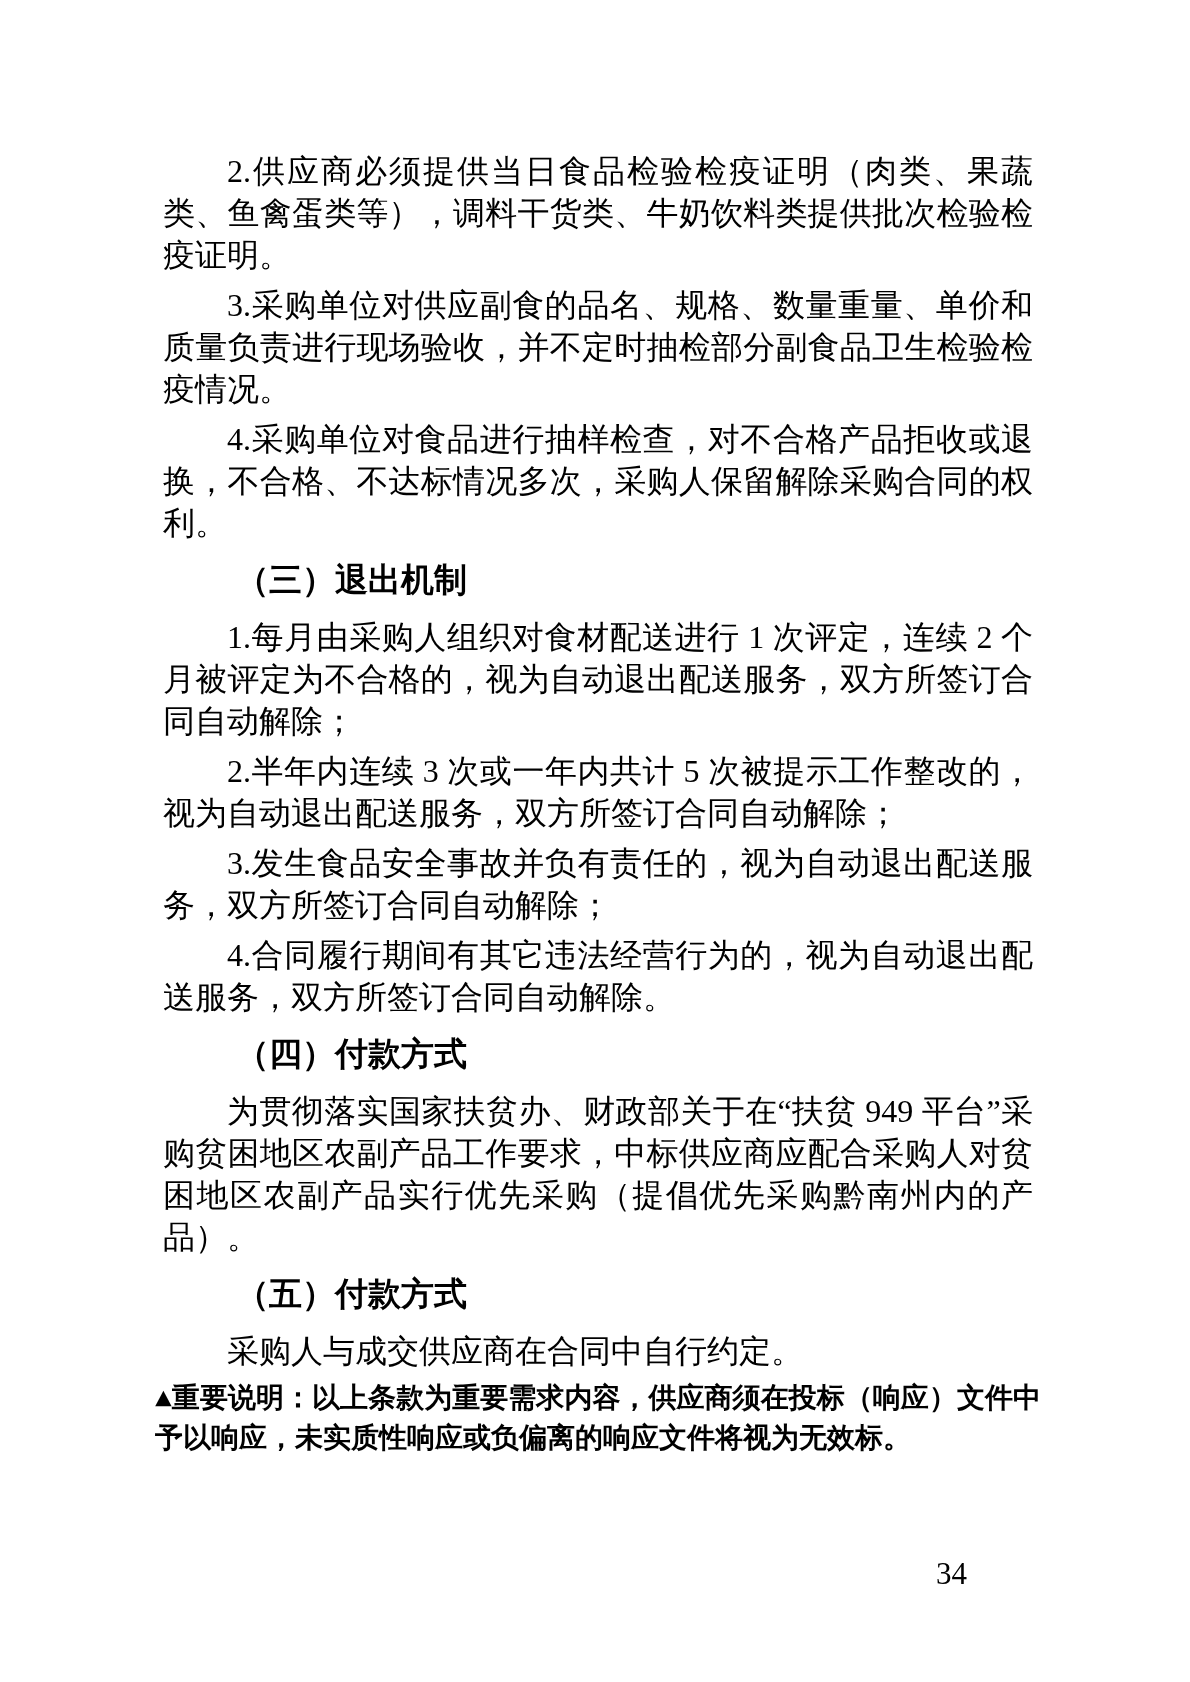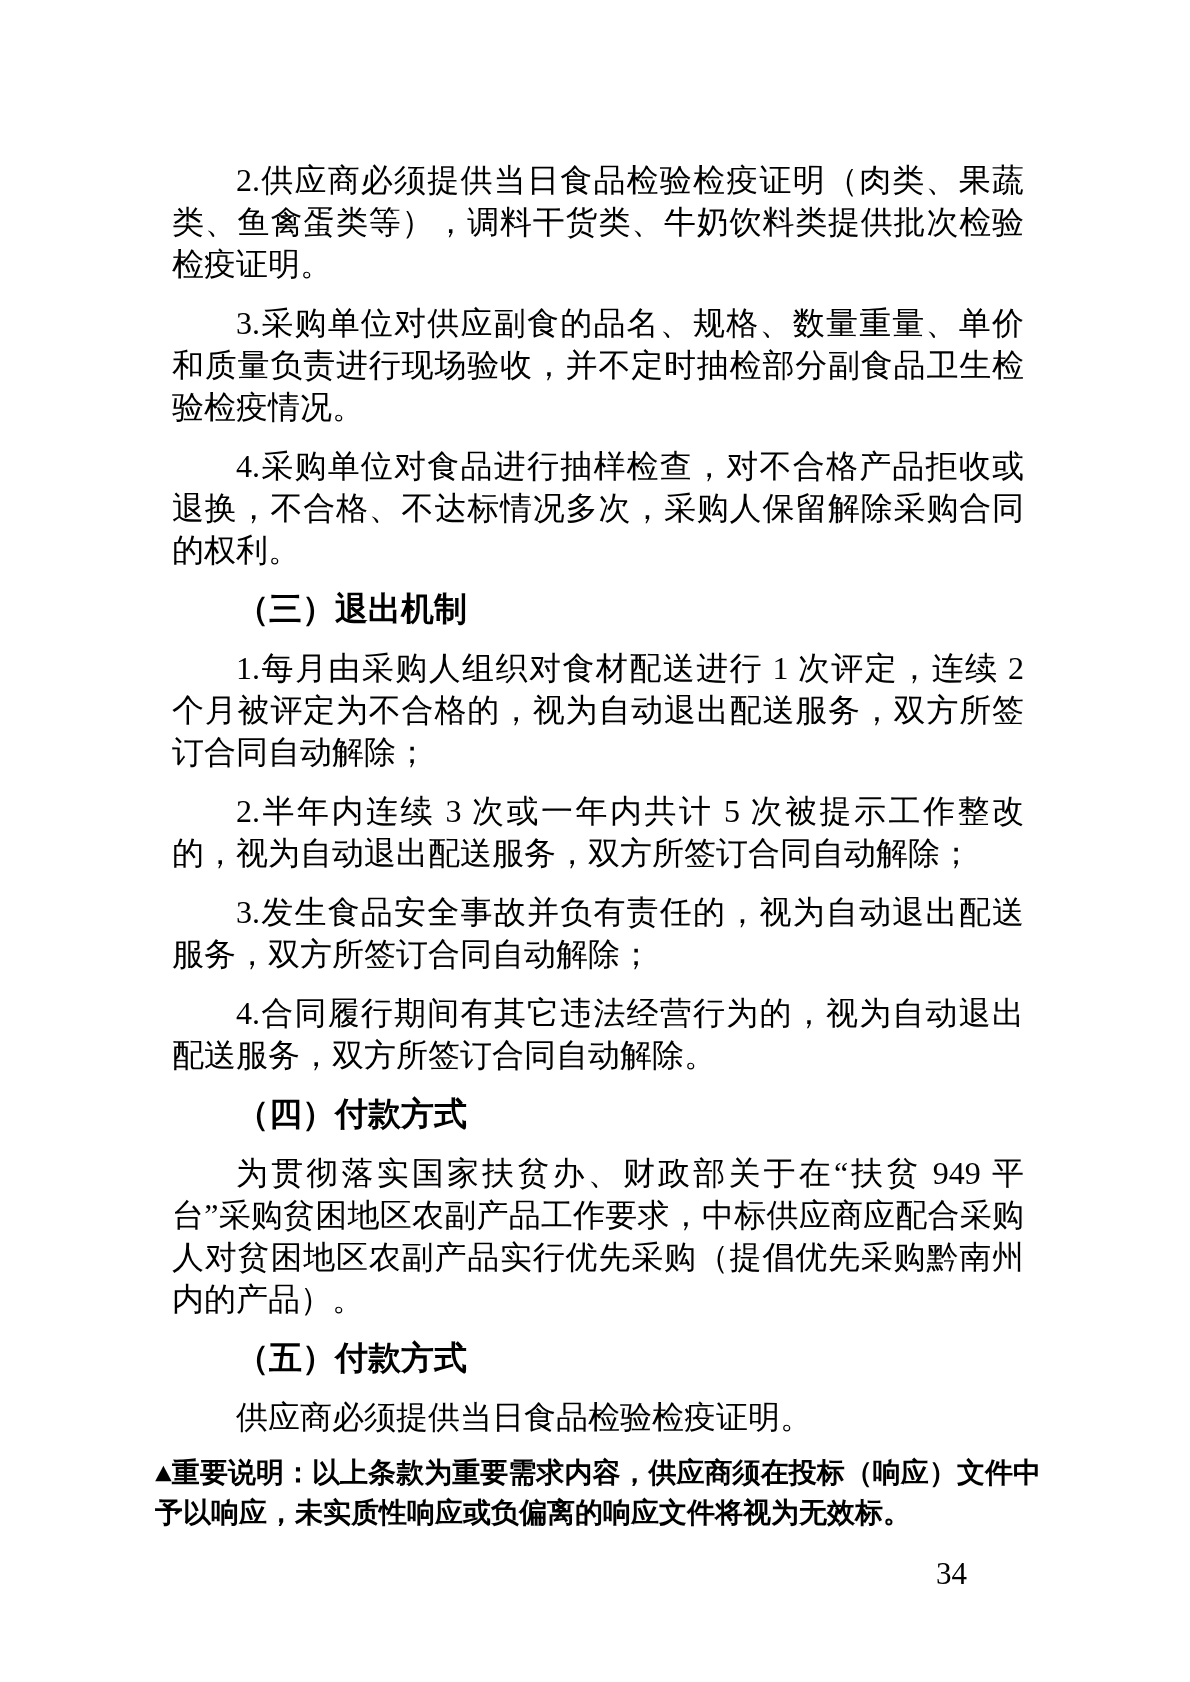--- a/index.html
+++ b/index.html
@@ -16,21 +16,21 @@
     color: #000000;
     margin: 0 auto;
   }
   .content {
     position: absolute;
     left: 155px;
     top: 142px;
     width: 886px;
   }
   .para {
-    margin: 17px;
+    margin: 8px;
     font-family: "Liberation Serif", serif;
     font-size: 32px;
     line-height: 42px;
     text-align: justify;
     text-indent: 2em;
     letter-spacing: 0;
   }
   .heading {
     margin: 15px;
     font-family: "Liberation Sans", sans-serif;
@@ -65,17 +65,17 @@
     <p class="para">3.采购单位对供应副食的品名、规格、数量重量、单价和质量负责进行现场验收，并不定时抽检部分副食品卫生检验检疫情况。</p>
     <p class="para">4.采购单位对食品进行抽样检查，对不合格产品拒收或退换，不合格、不达标情况多次，采购人保留解除采购合同的权利。</p>
     <h2 class="heading">（三）退出机制</h2>
     <p class="para">1.每月由采购人组织对食材配送进行 1 次评定，连续 2 个月被评定为不合格的，视为自动退出配送服务，双方所签订合同自动解除；</p>
     <p class="para">2.半年内连续 3 次或一年内共计 5 次被提示工作整改的，视为自动退出配送服务，双方所签订合同自动解除；</p>
     <p class="para">3.发生食品安全事故并负有责任的，视为自动退出配送服务，双方所签订合同自动解除；</p>
     <p class="para">4.合同履行期间有其它违法经营行为的，视为自动退出配送服务，双方所签订合同自动解除。</p>
     <h2 class="heading">（四）付款方式</h2>
     <p class="para">为贯彻落实国家扶贫办、财政部关于在“扶贫 949 平台”采购贫困地区农副产品工作要求，中标供应商应配合采购人对贫困地区农副产品实行优先采购（提倡优先采购黔南州内的产品）。</p>
     <h2 class="heading">（五）付款方式</h2>
-    <p class="para">供应商必须提供当日食品检验检疫证明。</p>
+    <p class="para">采购人与成交供应商在合同中自行约定。</p>
     <p class="note">▲重要说明：以上条款为重要需求内容，供应商须在投标（响应）文件中予以响应，未实质性响应或负偏离的响应文件将视为无效标。</p>
   </div>
   <div class="page-number">34</div>
 </div>
 
 </body></html>

